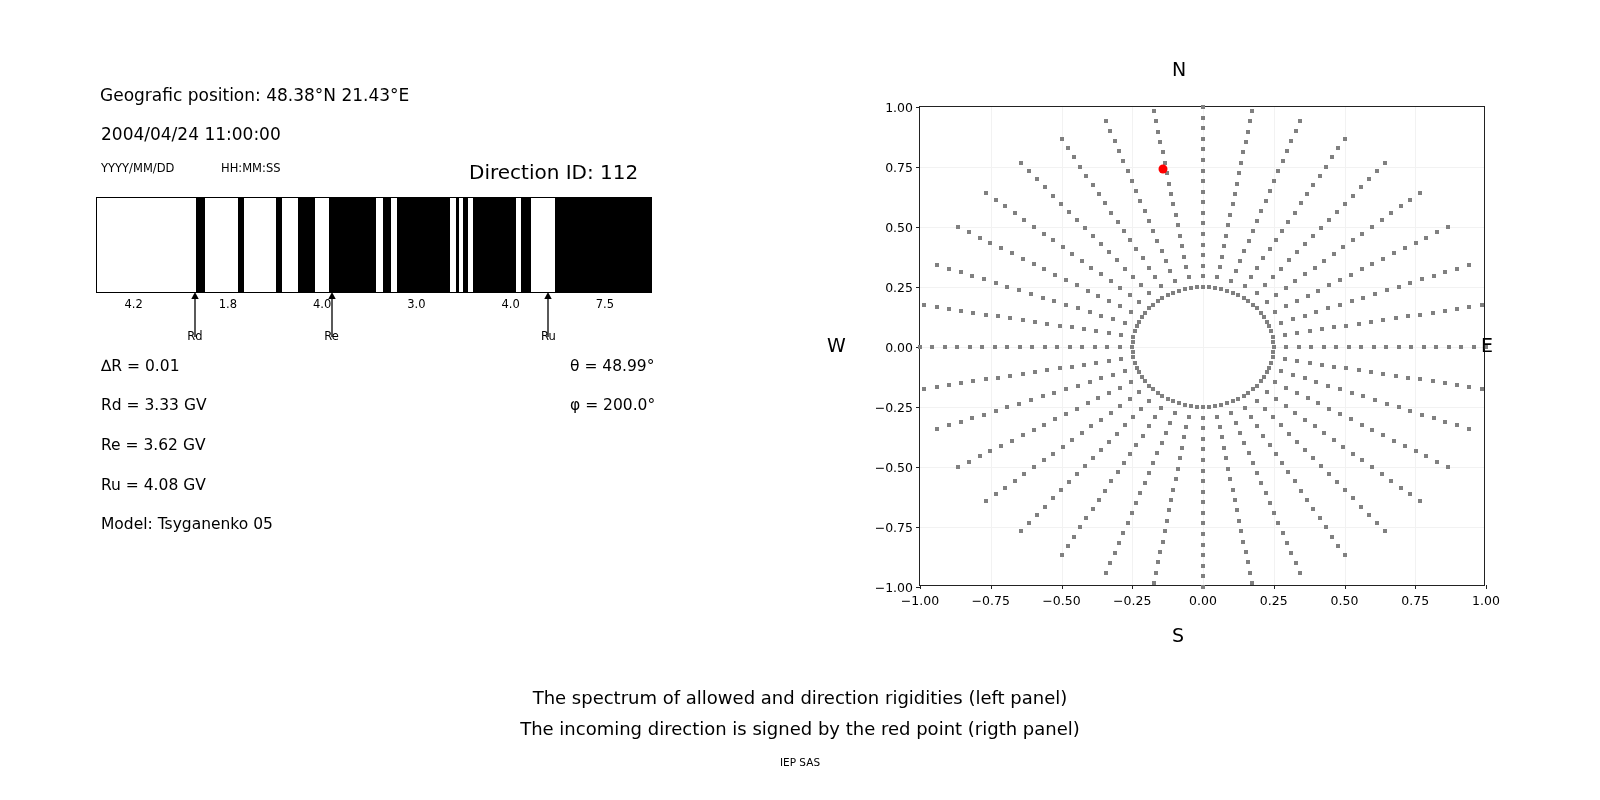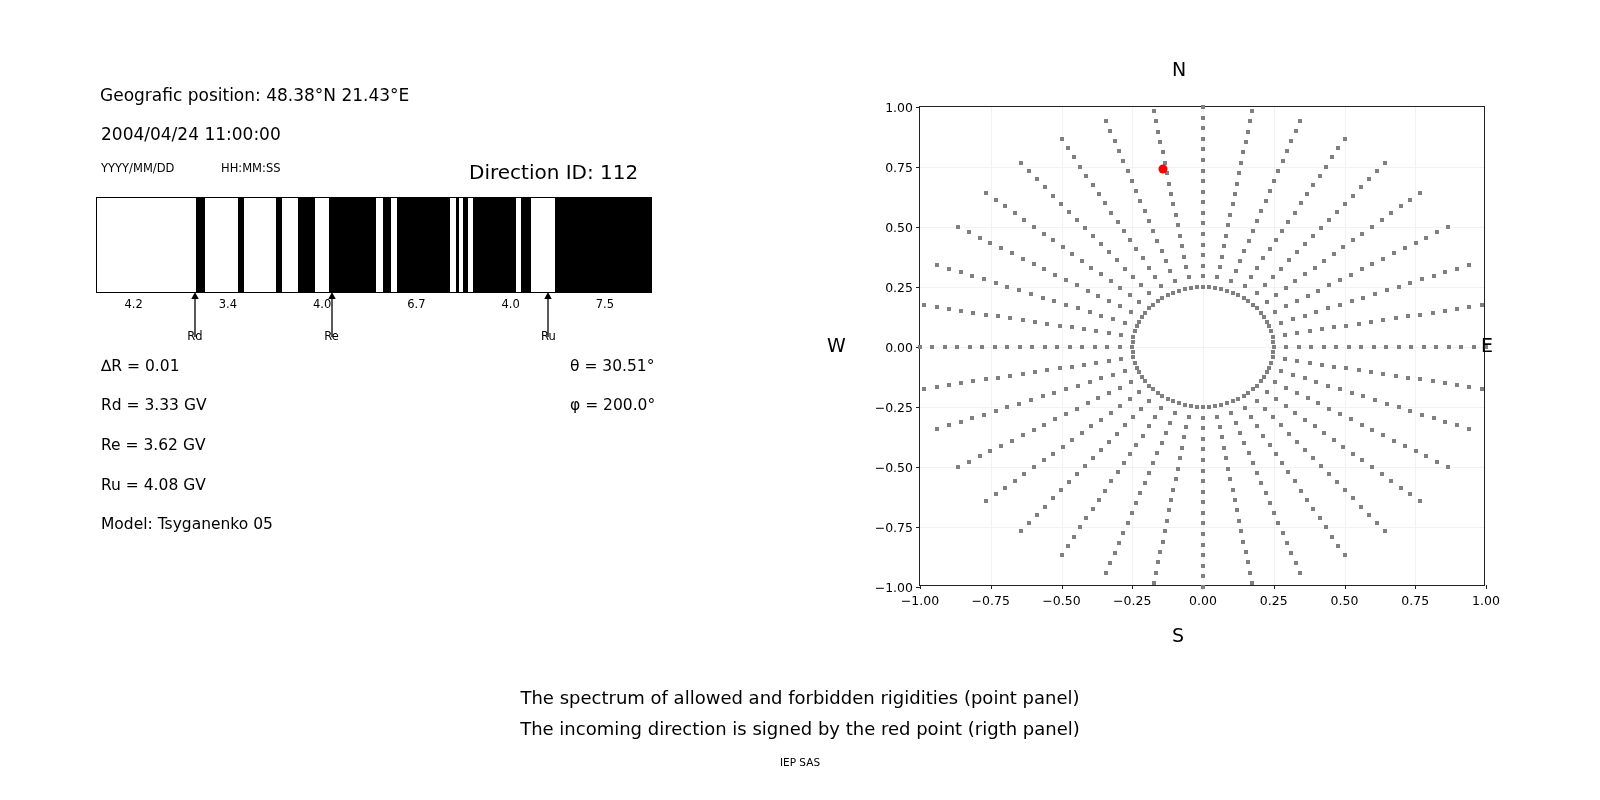--- a/index.html
+++ b/index.html
@@ -67,23 +67,23 @@
       <div class="band" style="left: 359.044px; width: 2.82712px;"></div>
       <div class="band" style="left: 365.641px; width: 5.65424px;"></div>
       <div class="band" style="left: 376.007px; width: 43.3492px;"></div>
       <div class="band" style="left: 424.068px; width: 10.3661px;"></div>
       <div class="band" style="left: 457.993px; width: 98.0068px;"></div>
     </div>
 </div>
 
 <div class="abs" id="axis-wrap">
     <div class="tick-lbl" style="left: 37.6949px;">4.2</div>
-    <div class="tick-lbl" style="left: 131.932px;">3.4</div>
+    <div class="tick-lbl" style="left: 131.932px;">1.8</div>
     <div class="tick-lbl" style="left: 226.169px;">4.0</div>
-    <div class="tick-lbl" style="left: 320.407px;">6.7</div>
+    <div class="tick-lbl" style="left: 320.407px;">3.0</div>
     <div class="tick-lbl" style="left: 414.644px;">4.0</div>
     <div class="tick-lbl" style="left: 508.881px;">7.5</div>
     <div class="arrow" style="left: 93.9492px;"><svg width="10" height="45" viewBox="0 0 10 45">
         <line x1="5" y1="45" x2="5" y2="4" stroke="#000" stroke-width="1.3"></line>
         <polygon points="5,0 1.3,7 8.7,7" fill="#000"></polygon>
       </svg></div>
     <div class="arrow-lbl" style="left: 98.9492px;">Rd</div>
     <div class="arrow" style="left: 230.593px;"><svg width="10" height="45" viewBox="0 0 10 45">
         <line x1="5" y1="45" x2="5" y2="4" stroke="#000" stroke-width="1.3"></line>
         <polygon points="5,0 1.3,7 8.7,7" fill="#000"></polygon>
@@ -94,21 +94,21 @@
         <polygon points="5,0 1.3,7 8.7,7" fill="#000"></polygon>
       </svg></div>
     <div class="arrow-lbl" style="left: 452.339px;">Ru</div>
   </div>
 
 <div class="param" style="left:101px;top:357px;">∆R = 0.01</div>
 <div class="param" style="left:101px;top:396px;">Rd = 3.33 GV</div>
 <div class="param" style="left:101px;top:436px;">Re = 3.62 GV</div>
 <div class="param" style="left:101px;top:476px;">Ru = 4.08 GV</div>
 <div class="param" style="left:101px;top:515px;">Model: Tsyganenko 05</div>
-<div class="param" style="left:570px;top:357px;">θ = 30.51°</div>
+<div class="param" style="left:570px;top:357px;">θ = 48.99°</div>
 <div class="param" style="left:570px;top:396px;">φ = 200.0°</div>
 
 <div class="abs" id="polar-wrap">
   <div id="polar-box">
       <div class="xtickmark" style="left: 0px;"></div>
       <div class="xtick" style="left: 0px;">−1.00</div>
       <div class="gridline-v" style="left: 70.75px;"></div>
       <div class="xtickmark" style="left: 70.75px;"></div>
       <div class="xtick" style="left: 70.75px;">−0.75</div>
       <div class="gridline-v" style="left: 141.5px;"></div>
@@ -877,15 +877,15 @@
       <div class="dot" style="left: 270.714px; top: 180.912px;"></div>
       <div class="dot" style="left: 276.834px; top: 180.228px;"></div>
       <div id="red-dot" style="left: 243.38px; top: 62.4px; background: rgb(255, 0, 0);"></div>
     </div>
 </div>
 <div class="abs" id="lbl-N">N</div>
 <div class="abs" id="lbl-S">S</div>
 <div class="abs" id="lbl-W">W</div>
 <div class="abs" id="lbl-E">E</div>
 
-<div class="abs" id="cap1">The spectrum of allowed and forbidden rigidities (point panel)</div>
+<div class="abs" id="cap1">The spectrum of allowed and direction rigidities (left panel)</div>
 <div class="abs" id="cap2">The incoming direction is signed by the red point (rigth panel)</div>
 <div class="abs" id="credit">IEP SAS</div>
 
 </body></html>

